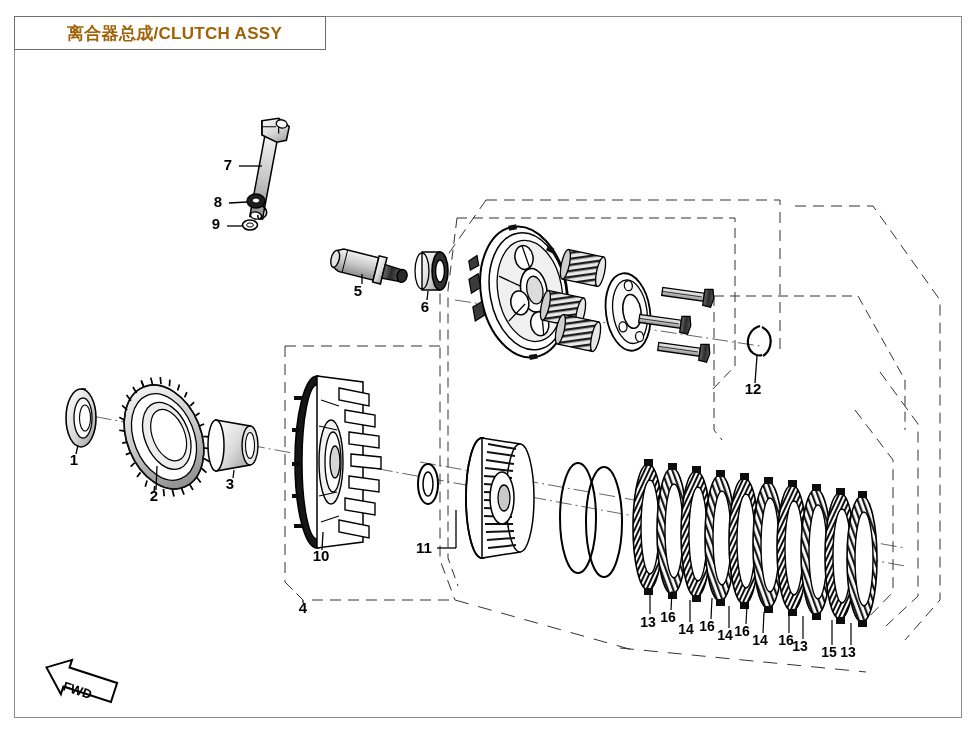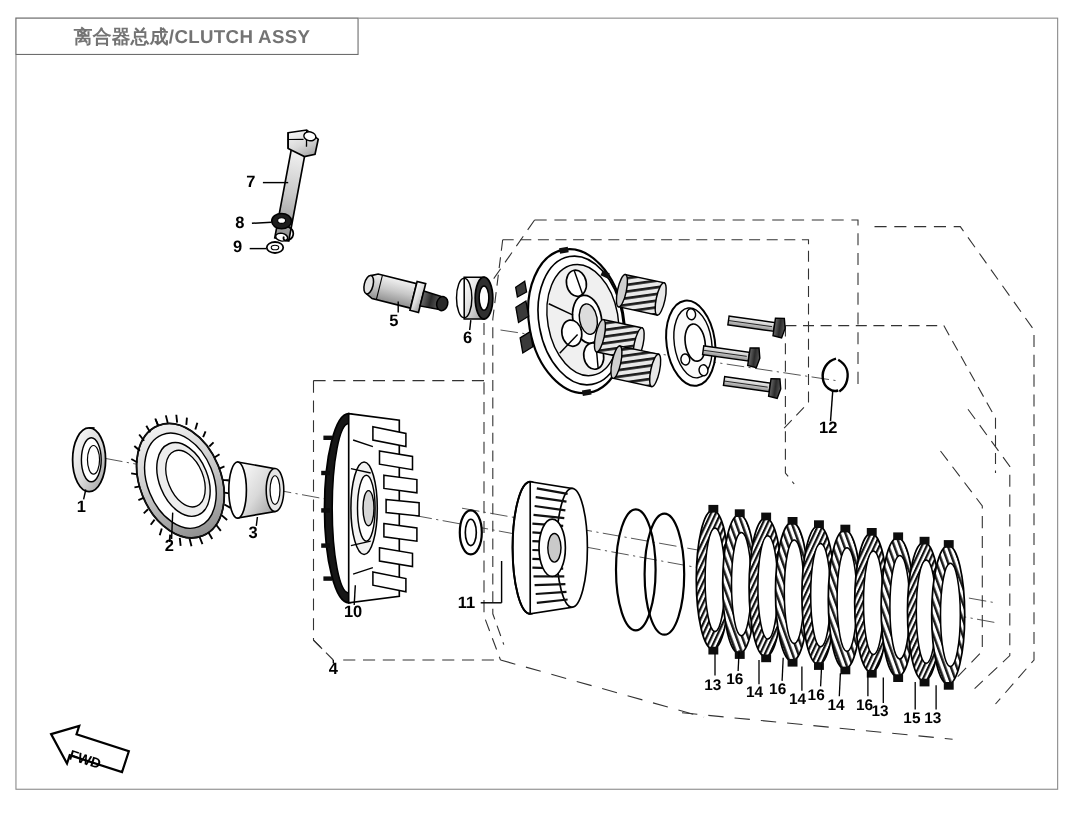--- a/index.html
+++ b/index.html
@@ -4,21 +4,21 @@
 <title>Clutch Assy Parts Diagram</title>
 <style>
   html,body{margin:0;padding:0;background:#ffffff;}
   body{font-family:"Liberation Sans",sans-serif;}
   #page{position:relative;width:980px;height:748px;background:#fff;overflow:hidden;}
   #outer-frame{position:absolute;left:14px;top:16px;width:948px;height:702px;
       border:1px solid #8a8a8a;box-sizing:border-box;}
   #title-box{position:absolute;left:14px;top:16px;width:312px;height:34px;
       border:1px solid #6d6d6d;box-sizing:border-box;background:#fff;
       display:flex;align-items:center;padding-left:52px;z-index:30;}
-  #title-text{font-size:17px;font-weight:700;color:#737373;letter-spacing:.3px;white-space:nowrap;}
+  #title-text{font-size:17px;font-weight:700;color:#a16207;letter-spacing:.3px;white-space:nowrap;}
   svg#art{position:absolute;left:0;top:0;width:980px;height:748px;z-index:10;}
   .lbl{font-family:"Liberation Sans",sans-serif;font-size:15px;font-weight:700;fill:#000;}
   .lbl-sm{font-family:"Liberation Sans",sans-serif;font-size:14px;font-weight:700;fill:#000;}
   .fwd-text{font-family:"Liberation Sans",sans-serif;font-size:13px;font-weight:700;fill:#000;}
 </style>
 </head>
 <body>
 
 <div id="page">
 

